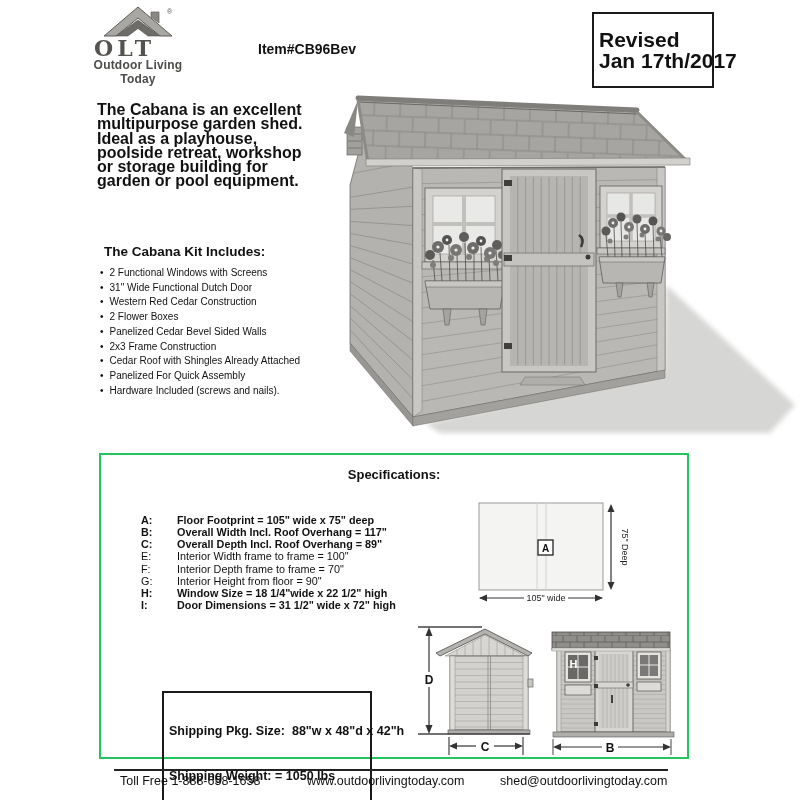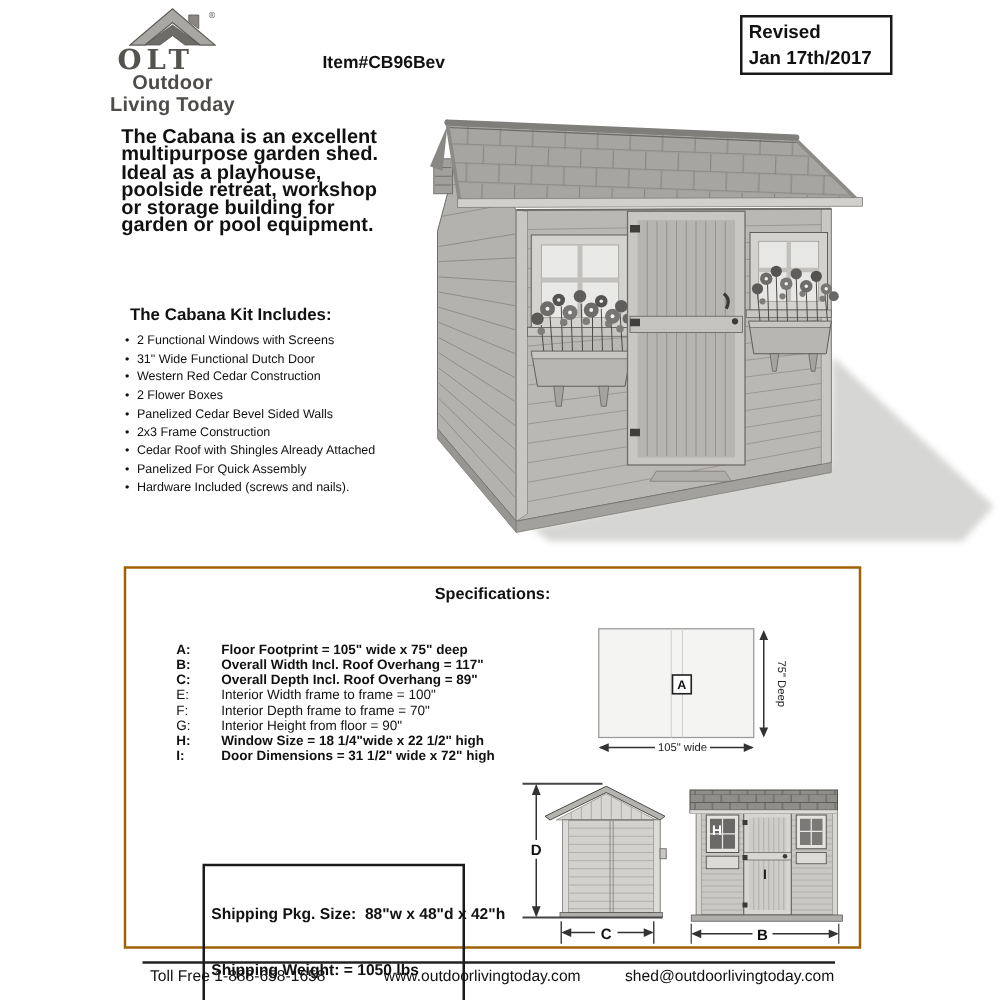--- a/index.html
+++ b/index.html
@@ -2,32 +2,32 @@
 <html><head>
 <meta charset="utf-8">
 <style>
   html,body{margin:0;padding:0;background:#e8e8e8;}
   .page{position:relative;width:800px;height:800px;background:#ffffff;overflow:hidden;
         font-family:"Liberation Sans",sans-serif;color:#111;}
   .abs{position:absolute;}
   
   .logo-abbr{font-family:"DejaVu Serif",serif;font-weight:bold;font-size:22px;
              letter-spacing:4px;color:#55534f;text-align:left;}
-  .logo-name{font-weight:bold;font-size:16px;color:#4e4c49;text-align:center;letter-spacing:.2px;}
+  .logo-name{font-weight:bold;font-size:12px;color:#4e4c49;text-align:center;letter-spacing:.2px;}
   .doc-title{font-weight:bold;font-size:15px;}
   .item-no{font-weight:bold;font-size:14px;}
-  .rev-box{border:2px solid #1a1a1a;width:108px;height:42px;padding:1px 5px;
-           font-weight:bold;font-size:15px;line-height:21px;white-space:nowrap;}
+  .rev-box{border:2px solid #1a1a1a;width:108px;height:42px;padding:15px 5px;
+           font-weight:bold;font-size:21px;line-height:21px;white-space:nowrap;}
   
   .intro{width:222px;font-weight:bold;font-size:16px;line-height:14.3px;}
   .kit-head{font-weight:bold;font-size:13.5px;}
   .kit-list{list-style:none;margin:0;padding:0;font-size:10px;line-height:14.7px;}
   .kit-list li::before{content:"•";margin-right:6px;}
   
-  .spec-box{border:2px solid #a16207;width:586px;height:302px;}
+  .spec-box{border:2px solid #22c55e;width:586px;height:302px;}
   .spec-head{width:100%;text-align:center;font-weight:bold;font-size:13px;}
   .spec-rows{font-size:10.8px;line-height:12.15px;white-space:nowrap;}
   .spec-rows .k{display:inline-block;width:36px;}
   .spec-rows .row.b{font-weight:bold;}
   .ship-box{border:2px solid #1a1a1a;width:196px;padding:1px 5px;
             font-weight:bold;font-size:12.5px;line-height:15px;white-space:pre;}
   
   .foot-rule{width:554px;height:2px;background:#222;}
   .foot-txt{font-size:12.5px;white-space:nowrap;}
   svg text{font-family:"Liberation Sans",sans-serif;}

